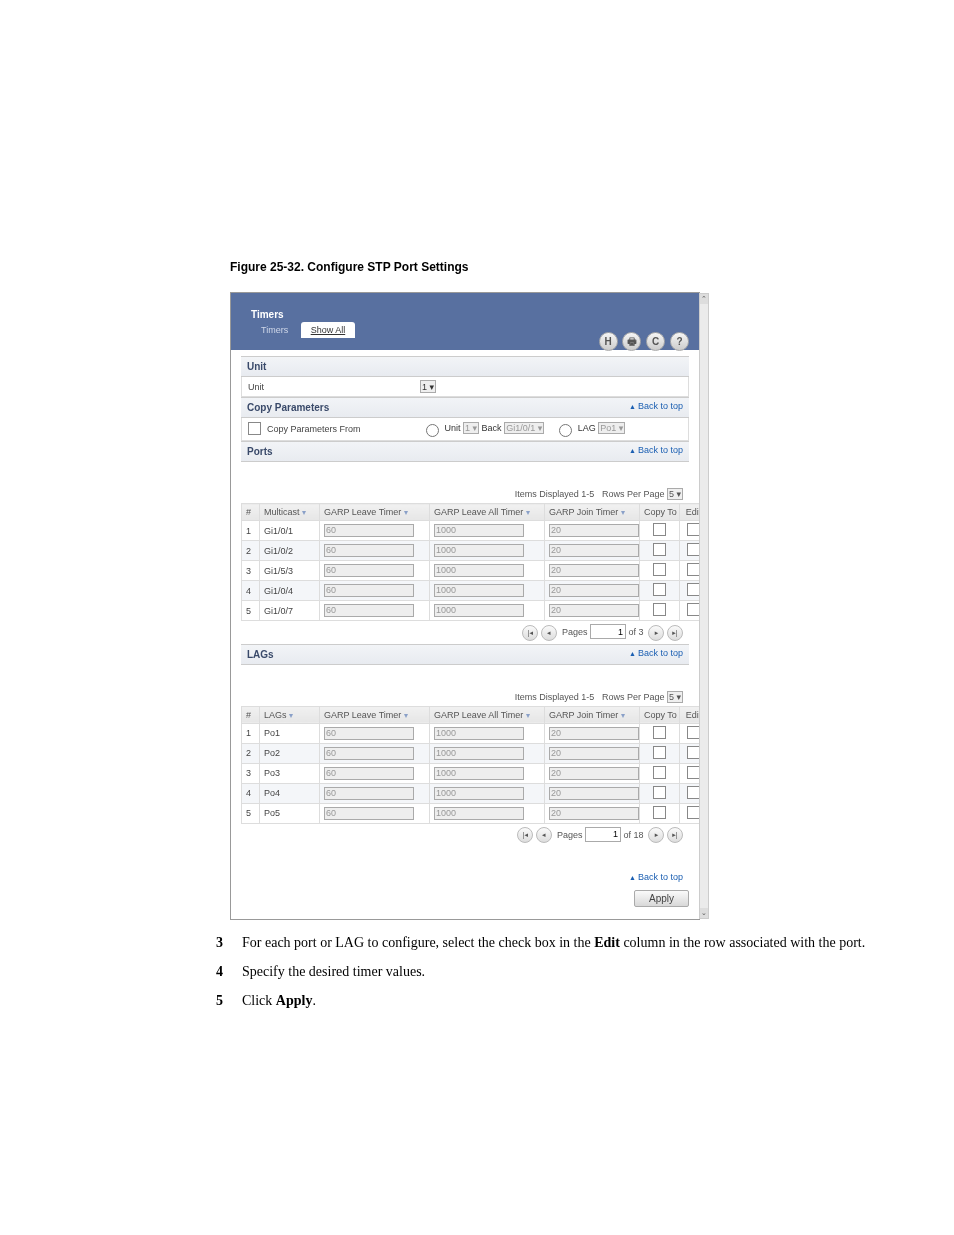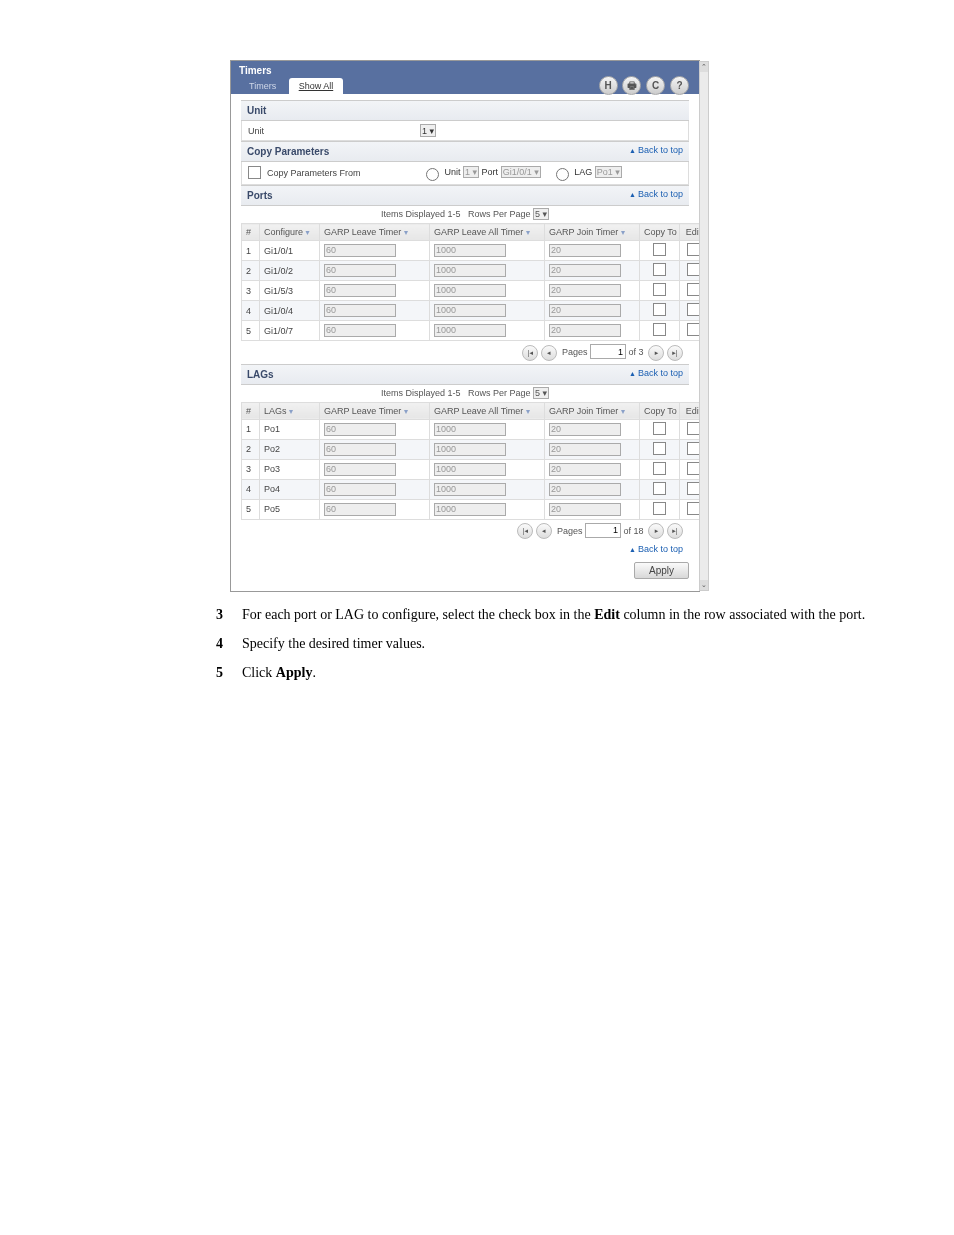--- a/index.html
+++ b/index.html
@@ -48,21 +48,21 @@
     cursor: pointer;
     box-sizing: border-box;
     position: absolute;
   }
   .scroll-up { top: 0; }
   .scroll-down { bottom: 0; }
 
   .tabstrip {
     background: #5870a0;
     color: #fff;
-    padding: 0;
+    padding: 12px;
     font-size: 9px;
   }
   .tabstrip .row1 {
     padding: 4px 8px 2px 8px;
     font-weight: bold;
     font-size: 10px;
   }
   .tabstrip .row2 {
     padding: 0 0 0 8px;
   }
@@ -134,40 +134,41 @@
   .mini-select, .mini-input {
     font-size: 9px;
     border: 1px solid #aaa;
     background: #efefef;
     padding: 0 1px;
     height: 13px;
     line-height: 13px;
     box-sizing: border-box;
   }
   .mini-input {
-    width: 72px;
+    width: 90px;
   }
   .dis { background: #eee; color: #999; }
   .back-top {
     position: absolute;
     right: 6px;
     top: 3px;
     color: #1b5fb2;
     font-weight: normal;
     font-size: 9px;
   }
   .back-top::before {
     content: "▲ ";
     font-size: 7px;
   }
   .meta {
-    text-align: center;
+    text-align: right;
     font-size: 9px;
     color: #555;
     padding: 2px 6px;
+    margin-top: 24px;
   }
   table.garp {
     border-collapse: collapse;
     width: 100%;
     font-size: 9px;
     color: #444;
     table-layout: fixed;
   }
   table.garp th {
     background: linear-gradient(#f1f1f1,#e6e6e6);
@@ -238,20 +239,21 @@
     color: #333;
   }
   .footer .pnum { font-weight: bold; font-size: 16px; margin-left: 10px; }
   .footer .bar { color: #aaa; margin: 0 8px; }
 </style>
 </head>
 <body>
 
 <div class="page">
 
+  <div class="figure-caption">Figure 25-32.    Configure STP Port Settings</div>
 
   <div class="screenshot">
     <div class="scrollbar">
       <div class="scroll-up">⌃</div>
       <div class="scroll-down">⌄</div>
     </div>
 
     <div class="tabstrip">
       <div class="row1">Timers</div>
       <div class="row2">
@@ -278,21 +280,21 @@
         <span>Copy Parameters</span>
         <a class="back-top">Back to top</a>
       </div>
       <div class="section-row">
         <span style="margin-right:6px;"><span class="chk"></span></span>
         <span class="cell-label" style="width:150px">Copy Parameters From</span>
         <span style="margin-left:4px;">
           <input type="radio" style="vertical-align: middle;">
           <span>Unit</span>
           <span class="mini-select dis"><span>1</span> ▾</span>
-          <span>Port</span>
+          <span>Back</span>
           <span class="mini-select dis" style="width:46px"><span>Gi1/0/1</span> ▾</span>
           &nbsp;&nbsp;
           <input type="radio" style="vertical-align: middle;">
           <span>LAG</span>
           <span class="mini-select dis" style="width:34px"><span>Po1</span> ▾</span>
         </span>
       </div>
 
       <div class="section-bar">
         <span>Ports</span>
@@ -309,21 +311,21 @@
             <col style="width:60px">
             <col style="width:110px">
             <col style="width:115px">
             <col style="width:95px">
             <col style="width:40px">
             <col style="width:28px">
         </colgroup>
         <thead>
             <tr>
           <th>#</th>
-          <th><span>Configure</span> <span class="caret">▾</span></th>
+          <th><span>Multicast</span> <span class="caret">▾</span></th>
           <th><span>GARP Leave Timer</span> <span class="caret">▾</span></th>
           <th><span>GARP Leave All Timer</span> <span class="caret">▾</span></th>
           <th><span>GARP Join Timer</span> <span class="caret">▾</span></th>
           <th style="text-align:center">Copy To</th>
           <th style="text-align:center">Edit</th>
         </tr>
           </thead>
         <tbody id="ports-body">
             <tr>
               <td>1</td>

